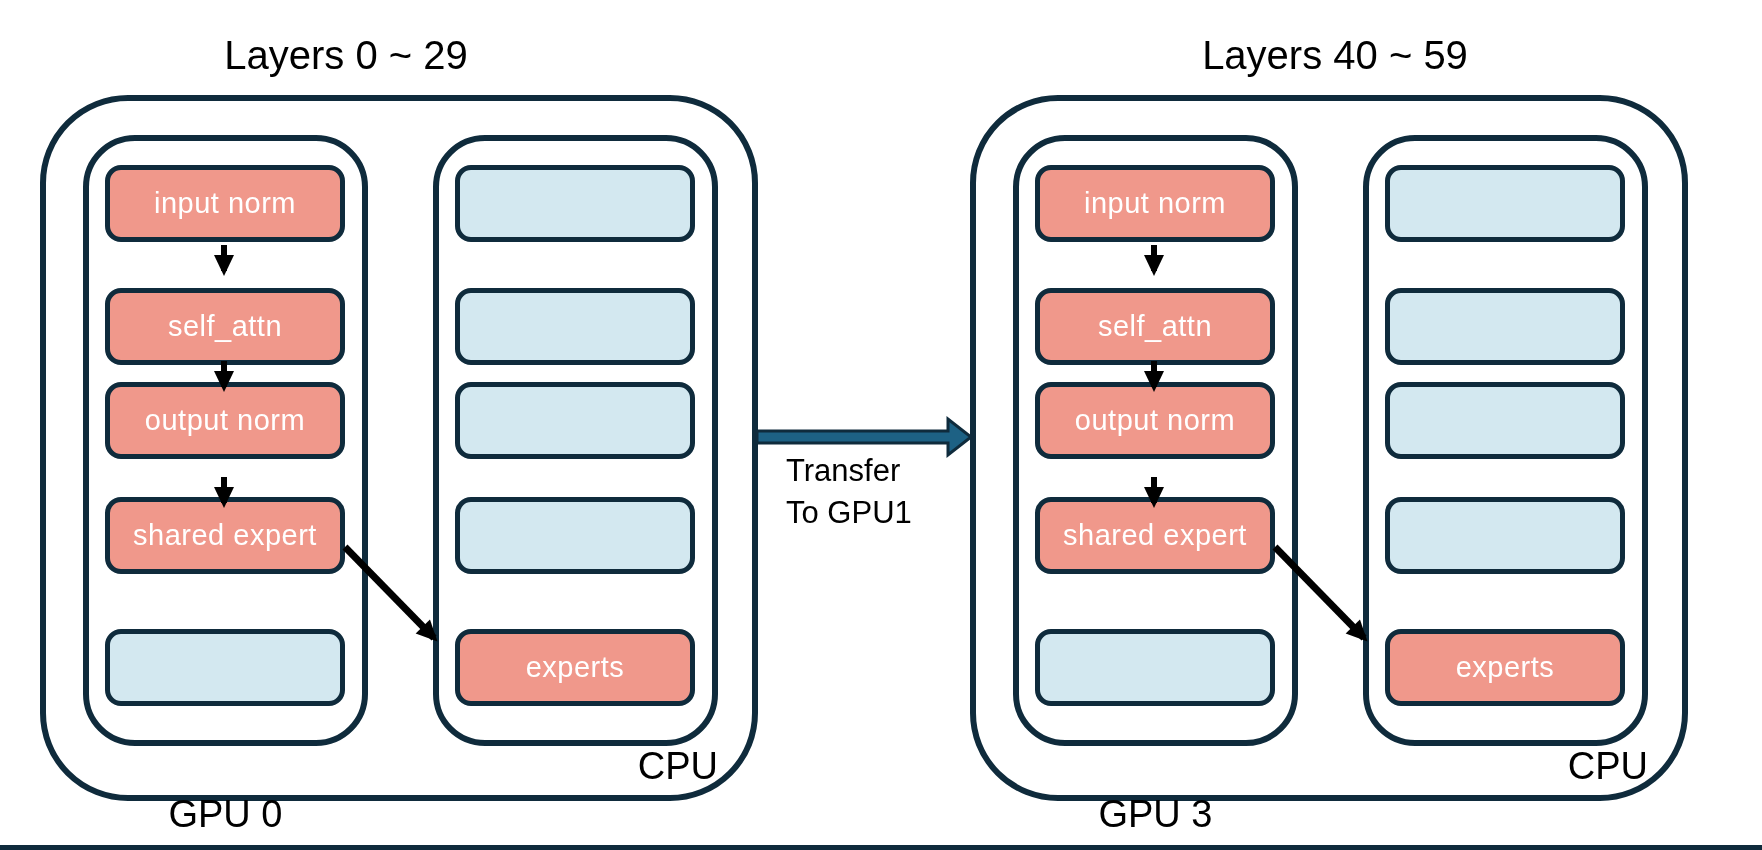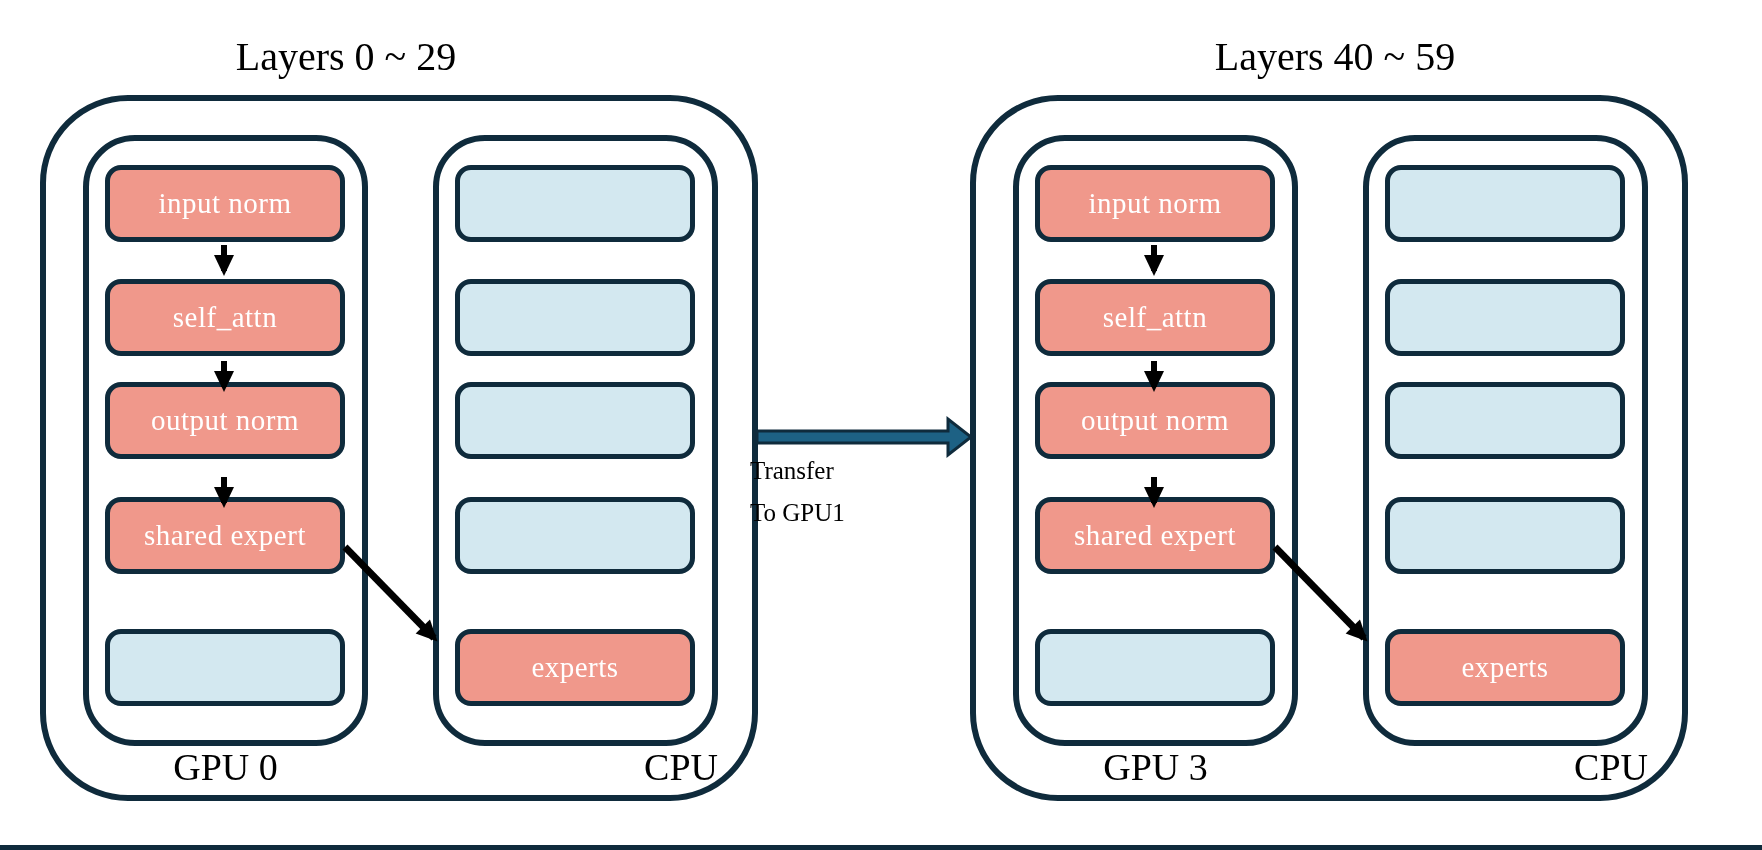--- a/index.html
+++ b/index.html
@@ -1,18 +1,18 @@
 <!DOCTYPE html>
 <html><head>
 <meta charset="utf-8">
 <style>
   html,body{margin:0;padding:0;background:#ffffff;}
   .canvas{
     position:relative;width:1762px;height:850px;background:#ffffff;
-    font-family:Liberation Serif, serif;overflow:hidden;
+    font-family:Liberation Sans, sans-serif;overflow:hidden;
   }
   .group-title{
     position:absolute;top:33px;width:600px;text-align:center;
     font-size:40px;color:#000;white-space:nowrap;
   }
   .group-title.left{left:46px;}
   .group-title.right{left:1035px;}
   .group{
     position:absolute;top:95px;width:718px;height:706px;box-sizing:border-box;
     border:6px solid #0f2b3c;border-radius:88px;background:#ffffff;
@@ -26,34 +26,34 @@
   .col.gpu{left:37px;padding-left:36px;}
   .col.cpu{left:387px;}
   .box{
     position:absolute;left:16px;width:240px;height:77px;box-sizing:border-box;
     border:5px solid #0f2b3c;border-radius:16px;
     display:flex;align-items:center;justify-content:center;
     font-size:29px;color:#ffffff;letter-spacing:0.5px;white-space:nowrap;
   }
   .box.active{background:#f0988b;}
   .box.idle{background:#d3e8f0;}
-  .r1{top:24px}.r2{top:138px}.r3{top:241px}.r4{top:356px}.r5{top:488px}
+  .r1{top:24px}.r2{top:147px}.r3{top:241px}.r4{top:356px}.r5{top:488px}
   .device-label{
     position:absolute;top:644px;width:285px;text-align:center;
     font-size:38px;color:#000;
   }
-  .device-label.gpu{left:37px;}
+  .device-label.gpu{left:37px;margin-top:48px;}
   .device-label.cpu{left:387px;text-align:right;}
   .arrow-overlay{
     position:absolute;left:0;top:0;width:1762px;height:850px;
     pointer-events:none;
   }
   .transfer-label{
-    position:absolute;left:750px;top:450px;
-    font-size:25px;line-height:42px;color:#000;white-space:nowrap;
+    position:absolute;left:786px;top:450px;
+    font-size:31px;line-height:42px;color:#000;white-space:nowrap;
   }
   .bottom-bar{
     position:absolute;left:0;bottom:0;width:1762px;height:5px;background:#0f2b3c;
   }
 </style>
 </head>
 <body>
 
 <div class="canvas">
 

